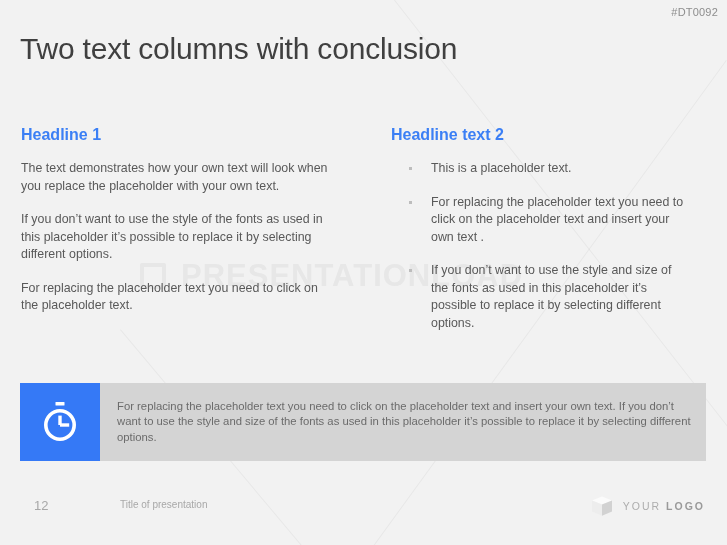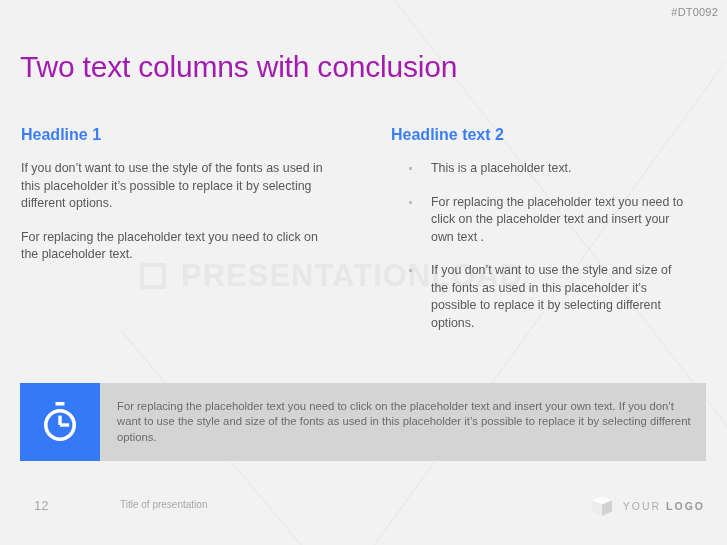--- a/index.html
+++ b/index.html
@@ -73,23 +73,23 @@
     right: 9px;
     top: 6px;
     font-size: 11px;
     color: #8d8d8d;
     letter-spacing: 0.2px;
     font-family: "Liberation Sans", sans-serif;
   }
   #page-title {
     position: absolute;
     left: 20px;
-    top: 30px;
+    top: 12px;
     font-size: 30px;
-    color: #a21caf;
+    color: #404040;
     font-weight: normal;
     letter-spacing: -0.2px;
     white-space: nowrap;
   }
   #page-subtitle {
     position: absolute;
     left: 21px;
     top: 71px;
     font-size: 16px;
     color: #b2b2b2;
@@ -219,20 +219,21 @@
     <span class="wm-mark"></span>
     <span class="wm-text">PRESENTATIONLOAD</span>
   </div>
 
   <div id="code-label">#DT0092</div>
 
   <h1 id="page-title">Two text columns with conclusion</h1>
 
   <div class="column" id="column-left">
     <div class="col-headline">Headline 1</div>
+    <p class="paragraph">The text demonstrates how your own text will look when you replace the placeholder with your own text.</p>
     <p class="paragraph">If you don’t want to use the style of the fonts as used in this placeholder it’s possible to replace it by selecting different options.</p>
     <p class="paragraph">For replacing the placeholder text you need to click on the placeholder text.</p>
   </div>
 
   <div class="column" id="column-right">
     <div class="col-headline">Headline text 2</div>
     <ul class="bullets">
       <li>
         <span class="bullet-mark"></span>
         <span>This is a placeholder text.</span>

